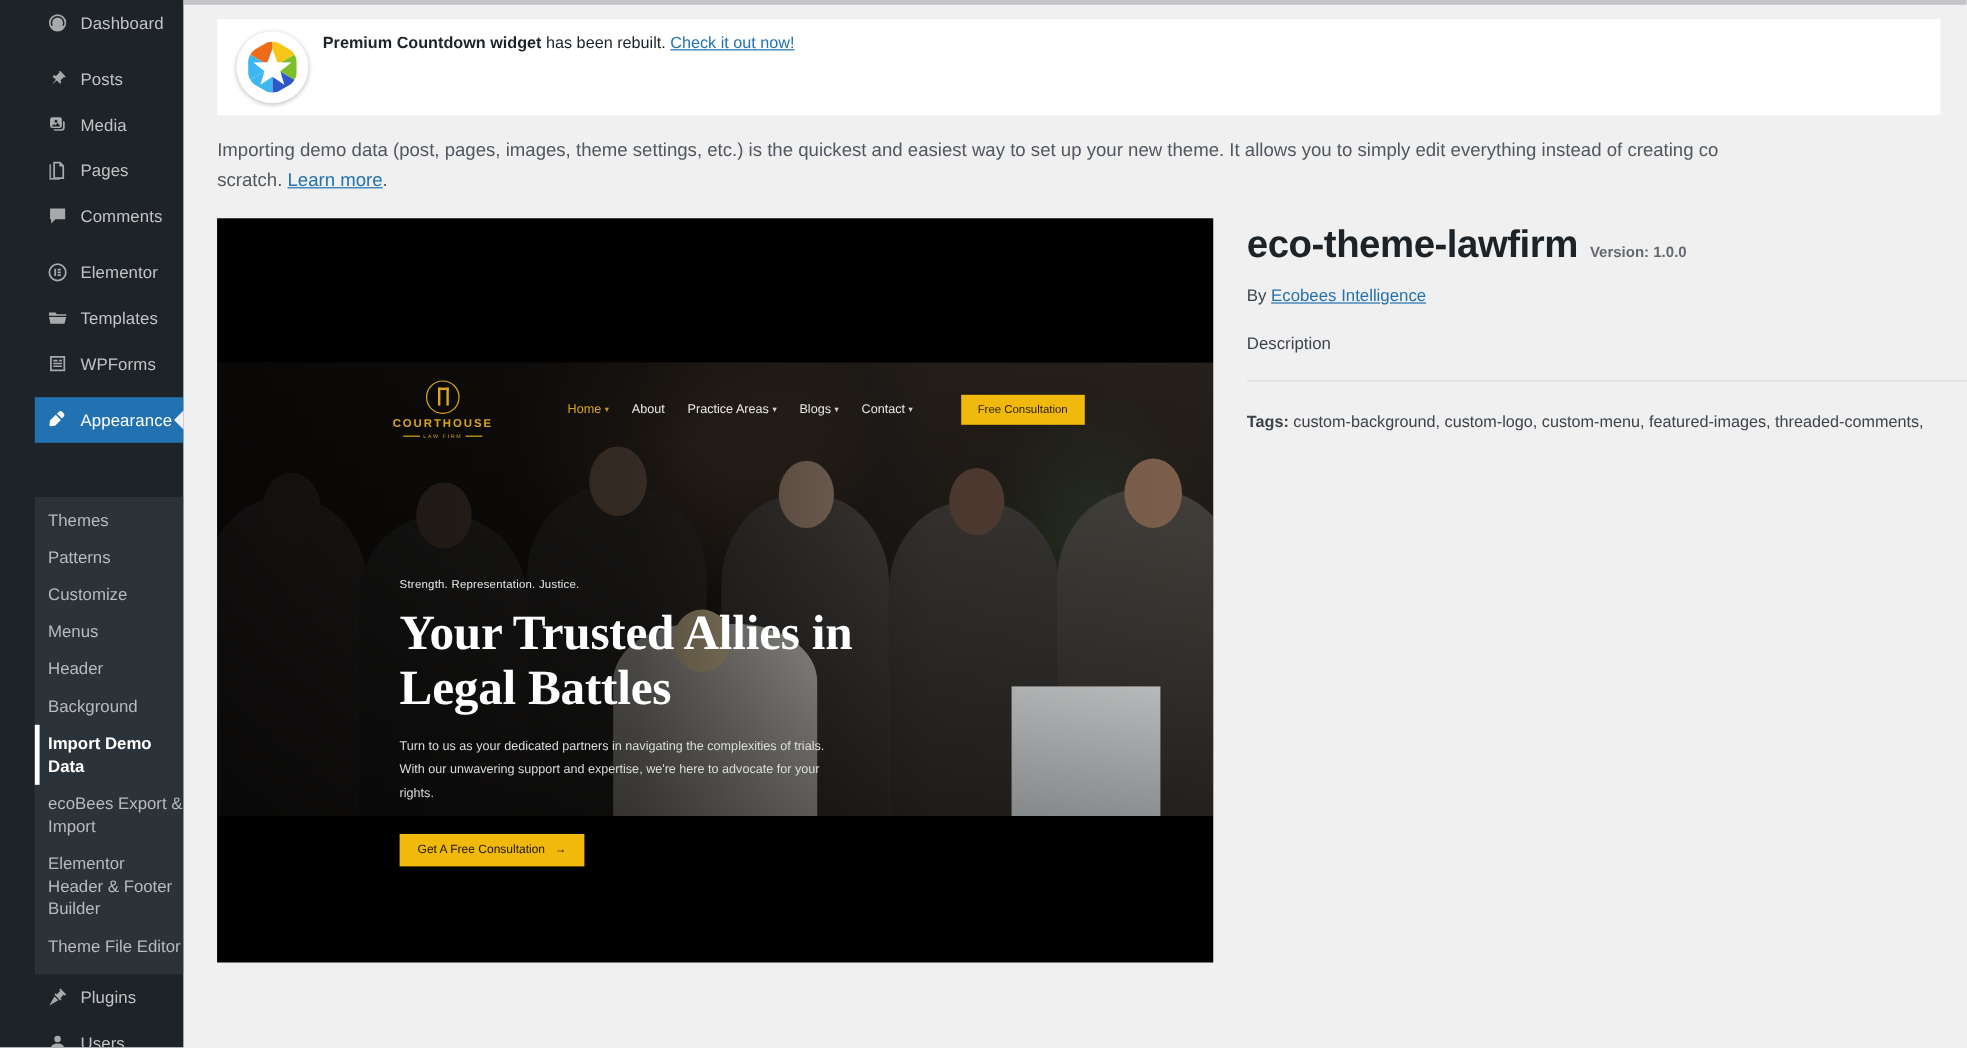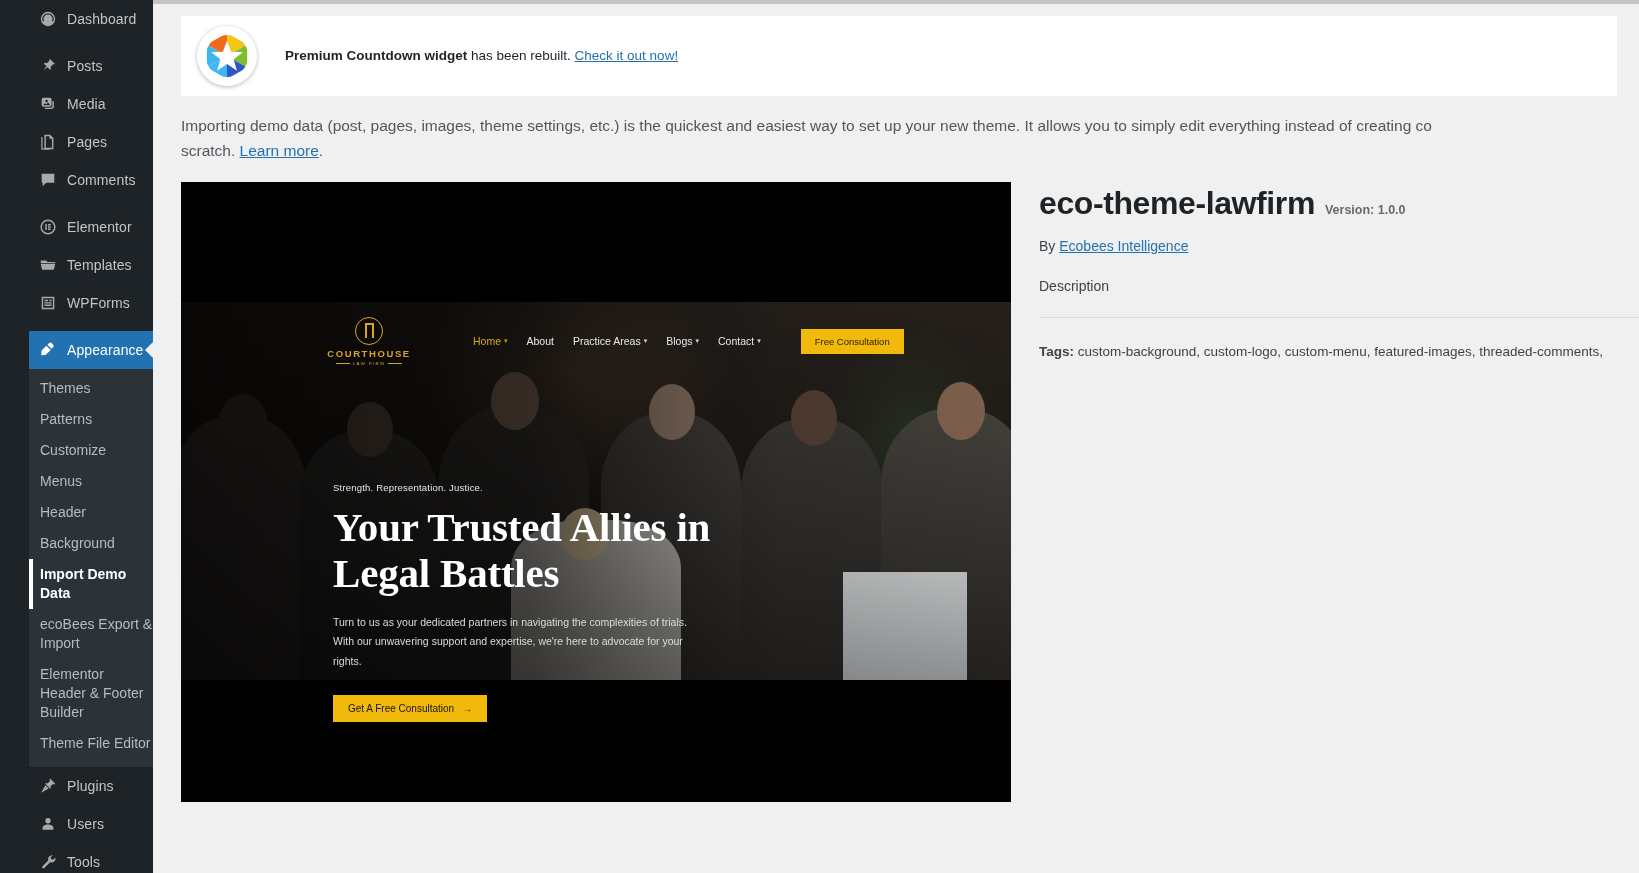--- a/index.html
+++ b/index.html
@@ -50,21 +50,21 @@
   }
   .ico {
     width: 20px; height: 20px;
     display: inline-flex; align-items: center; justify-content: center;
     color: #a7aaad;
     flex: 0 0 20px;
   }
   .ico svg { width: 18px; height: 18px; display: block; fill: currentColor; }
 
   
-  .submenu { background: #2c3338; padding: 4px 0 8px 0; }
+  .submenu { background: #2c3338; padding: 4px 0 8px 0; margin-top: 45px; }
   .sub-item {
     display: block;
     padding: 6px 0 6px 11px;
     font-size: 14px;
     line-height: 19px;
     color: #b9babd;
     cursor: pointer;
     position: relative;
   }
   .sub-item.current {
@@ -87,22 +87,21 @@
 
   .topline { height: 4px; background: #c3c4c7; margin: 0 0 0 0; width: 100%; }
 
   
   .notice {
     background: #fff;
     border-left: 0;
     margin: 12px 22px 0 0;
     padding: 10px 12px;
     min-height: 76px;
-    display: flex; align-items: center;
-    gap: 16px;
+    display: flex; align-items: flex-start;
     position: relative;
   }
   .notice-logo {
     width: 60px; height: 60px; border-radius: 50%;
     background: #fff;
     box-shadow: 0 1px 4px rgba(0,0,0,.28);
     position: relative; flex: 0 0 60px;
     margin-left: 4px;
     display: flex; align-items: center; justify-content: center;
   }

